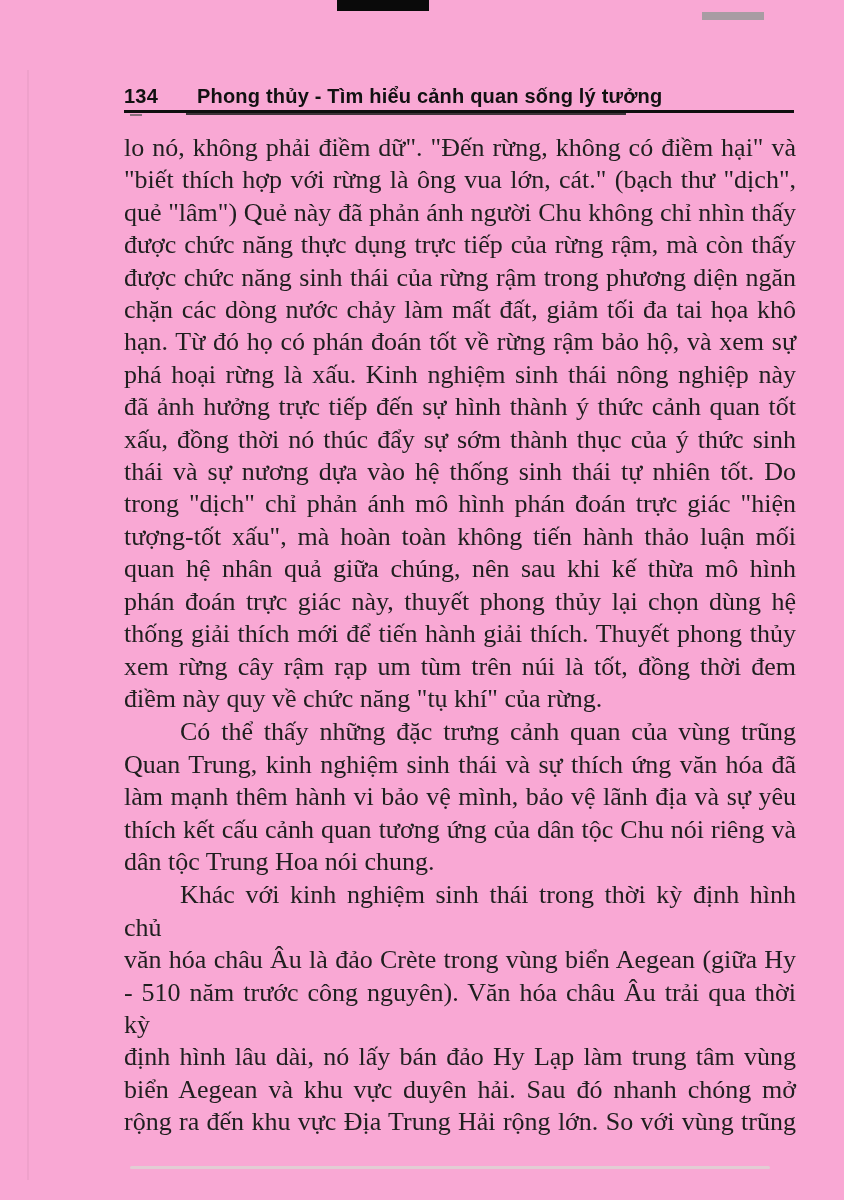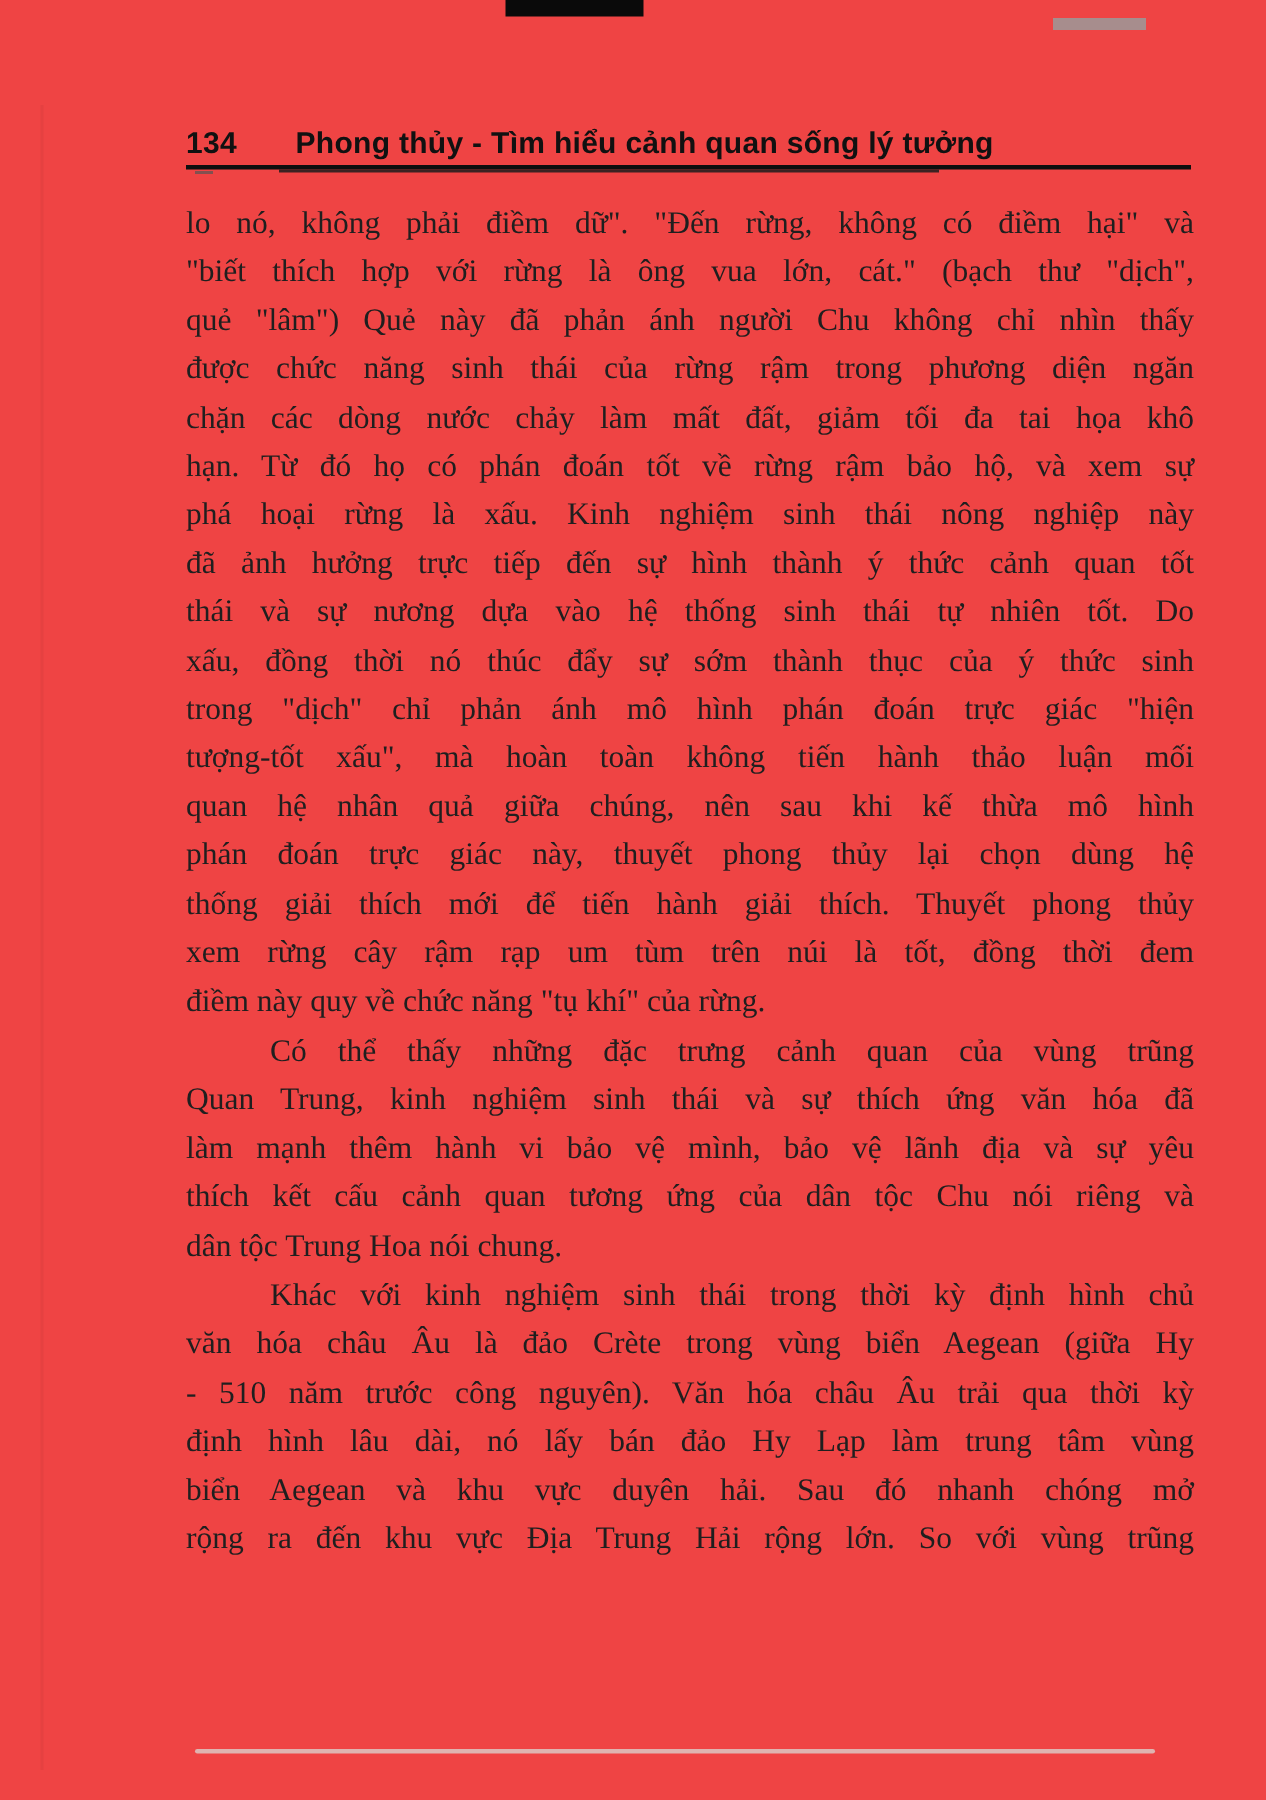--- a/index.html
+++ b/index.html
@@ -1,21 +1,21 @@
 <!DOCTYPE html>
 <html lang="vi"><head>
 <meta charset="utf-8">
 <style>
   html, body { margin: 0; padding: 0; background: #e9e9e7; }
   .page {
     position: relative;
     width: 844px;
     height: 1200px;
     margin: 0 auto;
-    background: #ef4444;
+    background: #f9a8d4;
     overflow: hidden;
     font-family: "Liberation Serif", "DejaVu Serif", serif;
     color: #1f1f1f;
   }
 
   
   .artifact { position: absolute; }
   .artifact-top-black { left: 337px; top: 0; width: 92px; height: 11px; background: #0a0a0a; }
   .artifact-top-gray  { left: 702px; top: 12px; width: 62px; height: 8px; background: #9a9a9a; opacity: .85; }
   .artifact-left-edge { left: 27px; top: 70px; width: 2px; height: 1110px; background: rgba(0,0,0,.04); }
@@ -43,21 +43,21 @@
   }
   .head-rule-tick {
     position: absolute; left: 130px; top: 114px;
     width: 12px; height: 2px; background: #555; opacity: .7;
   }
 
   
   .page-body {
     position: absolute;
     left: 124px; top: 132px; width: 672px;
-    font-size: 21px; line-height: 32.4px;
+    font-size: 26px; line-height: 32.4px;
   }
   .paragraph { margin: 0; }
   .paragraph.spaced { margin-top: 1px; }
   .line {
     text-align: justify;
     text-align-last: justify;
     white-space: normal;
   }
   .line.end { text-align-last: left; }
   .line.indent { text-indent: 56px; }
@@ -78,27 +78,28 @@
   </div>
   <div class="head-rule-main"></div>
   <div class="head-rule-bleed"></div>
   <div class="head-rule-tick"></div>
 
   <main class="page-body">
       <div class="paragraph">
         <div class="line">lo nó, không phải điềm dữ". "Đến rừng, không có điềm hại" và</div>
         <div class="line">"biết thích hợp với rừng là ông vua lớn, cát." (bạch thư "dịch",</div>
         <div class="line">quẻ "lâm") Quẻ này đã phản ánh người Chu không chỉ nhìn thấy</div>
+        <div class="line">được chức năng thực dụng trực tiếp của rừng rậm, mà còn thấy</div>
         <div class="line">được chức năng sinh thái của rừng rậm trong phương diện ngăn</div>
         <div class="line">chặn các dòng nước chảy làm mất đất, giảm tối đa tai họa khô</div>
         <div class="line">hạn. Từ đó họ có phán đoán tốt về rừng rậm bảo hộ, và xem sự</div>
         <div class="line">phá hoại rừng là xấu. Kinh nghiệm sinh thái nông nghiệp này</div>
         <div class="line">đã ảnh hưởng trực tiếp đến sự hình thành ý thức cảnh quan tốt</div>
+        <div class="line">xấu, đồng thời nó thúc đẩy sự sớm thành thục của ý thức sinh</div>
         <div class="line">thái và sự nương dựa vào hệ thống sinh thái tự nhiên tốt. Do</div>
-        <div class="line">xấu, đồng thời nó thúc đẩy sự sớm thành thục của ý thức sinh</div>
         <div class="line">trong "dịch" chỉ phản ánh mô hình phán đoán trực giác "hiện</div>
         <div class="line">tượng-tốt xấu", mà hoàn toàn không tiến hành thảo luận mối</div>
         <div class="line">quan hệ nhân quả giữa chúng, nên sau khi kế thừa mô hình</div>
         <div class="line">phán đoán trực giác này, thuyết phong thủy lại chọn dùng hệ</div>
         <div class="line">thống giải thích mới để tiến hành giải thích. Thuyết phong thủy</div>
         <div class="line">xem rừng cây rậm rạp um tùm trên núi là tốt, đồng thời đem</div>
         <div class="line end">điềm này quy về chức năng "tụ khí" của rừng.</div>
       </div>
       <div class="paragraph spaced">
         <div class="line indent">Có thể thấy những đặc trưng cảnh quan của vùng trũng</div>

